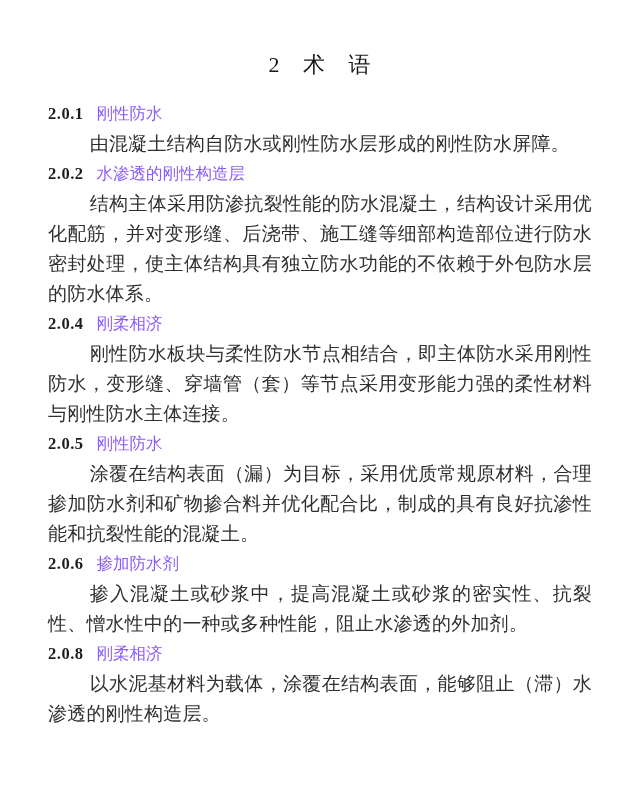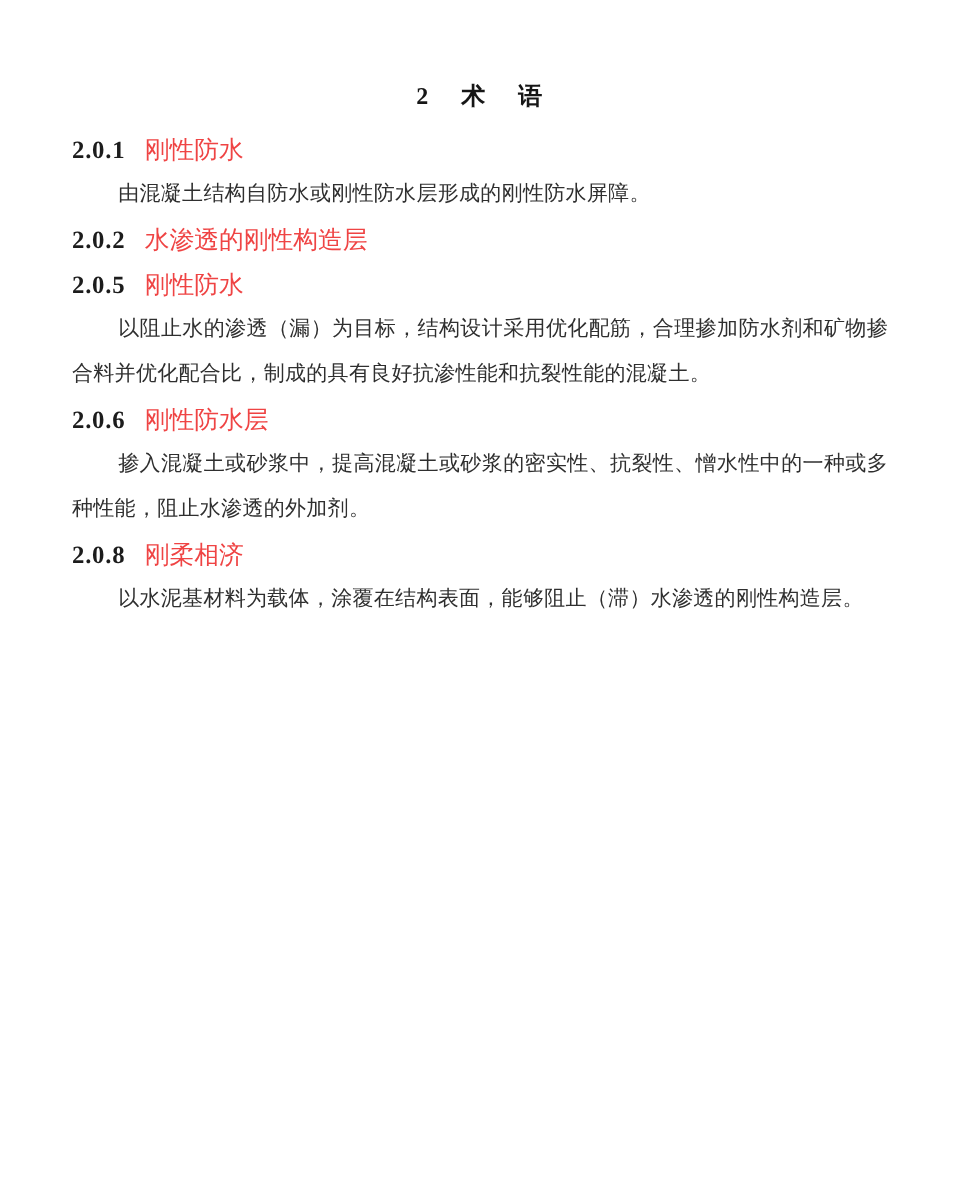--- a/index.html
+++ b/index.html
@@ -16,47 +16,47 @@
     -webkit-font-smoothing: antialiased;
   }
   .page {
     box-sizing: border-box;
     width: 640px;
     height: 795px;
     padding: 0 48px;
     background: #ffffff;
   }
   .doc-title {
-    margin: 50px 0 5px 0;
+    margin: 50px 0 19px 0;
     text-align: center;
-    font-size: 16px;
+    font-size: 22px;
     line-height: 30px;
-    font-weight: bold;
+    font-weight: normal;
     color: #161616;
     word-spacing: 16px;
     letter-spacing: 1px;
   }
   .sections { }
   .term-heading {
     line-height: 30px;
     font-size: 16.5px;
     white-space: nowrap;
   }
   .term-number {
     font-weight: bold;
     color: #1c1c1c;
     letter-spacing: 0.5px;
   }
   .term-title {
     margin-left: 13px;
-    color: #ef4444;
+    color: #8b5cf6;
   }
   .term-definition {
     margin: 0;
-    font-size: 14px;
+    font-size: 19px;
     line-height: 30px;
     text-align: justify;
     text-justify: inter-character;
     text-indent: 2.2em;
     color: #2f2f2f;
     letter-spacing: 0.2px;
   }
 </style>
 </head>
 <body>
@@ -69,36 +69,43 @@
     <div class="term-heading">
       <span class="term-number">2.0.1</span><span class="term-title">刚性防水</span>
     </div>
     <p class="term-definition">由混凝土结构自防水或刚性防水层形成的刚性防水屏障。</p>
   </div>
 
   <div class="term-section">
     <div class="term-heading">
       <span class="term-number">2.0.2</span><span class="term-title">水渗透的刚性构造层</span>
     </div>
+    <p class="term-definition">结构主体采用防渗抗裂性能的防水混凝土，结构设计采用优化配筋，并对变形缝、后浇带、施工缝等细部构造部位进行防水密封处理，使主体结构具有独立防水功能的不依赖于外包防水层的防水体系。</p>
   </div>
 
   <div class="term-section">
   </div>
 
+  <div class="term-section">
+    <div class="term-heading">
+      <span class="term-number">2.0.4</span><span class="term-title">刚柔相济</span>
+    </div>
+    <p class="term-definition">刚性防水板块与柔性防水节点相结合，即主体防水采用刚性防水，变形缝、穿墙管（套）等节点采用变形能力强的柔性材料与刚性防水主体连接。</p>
+  </div>
 
   <div class="term-section">
     <div class="term-heading">
       <span class="term-number">2.0.5</span><span class="term-title">刚性防水</span>
     </div>
-    <p class="term-definition">以阻止水的渗透（漏）为目标，结构设计采用优化配筋，合理掺加防水剂和矿物掺合料并优化配合比，制成的具有良好抗渗性能和抗裂性能的混凝土。</p>
+    <p class="term-definition">涂覆在结构表面（漏）为目标，采用优质常规原材料，合理掺加防水剂和矿物掺合料并优化配合比，制成的具有良好抗渗性能和抗裂性能的混凝土。</p>
   </div>
 
   <div class="term-section">
     <div class="term-heading">
-      <span class="term-number">2.0.6</span><span class="term-title">刚性防水层</span>
+      <span class="term-number">2.0.6</span><span class="term-title">掺加防水剂</span>
     </div>
   </div>
 
   <div class="term-section">
     <p class="term-definition">掺入混凝土或砂浆中，提高混凝土或砂浆的密实性、抗裂性、憎水性中的一种或多种性能，阻止水渗透的外加剂。</p>
   </div>
 
   <div class="term-section">
     <div class="term-heading">
       <span class="term-number">2.0.8</span><span class="term-title">刚柔相济</span>

